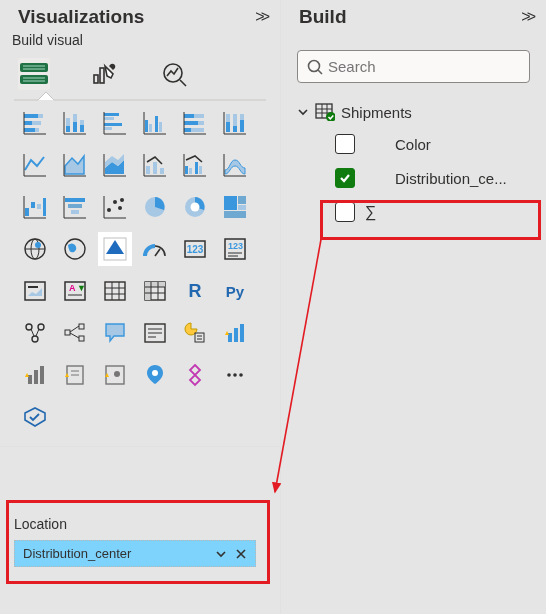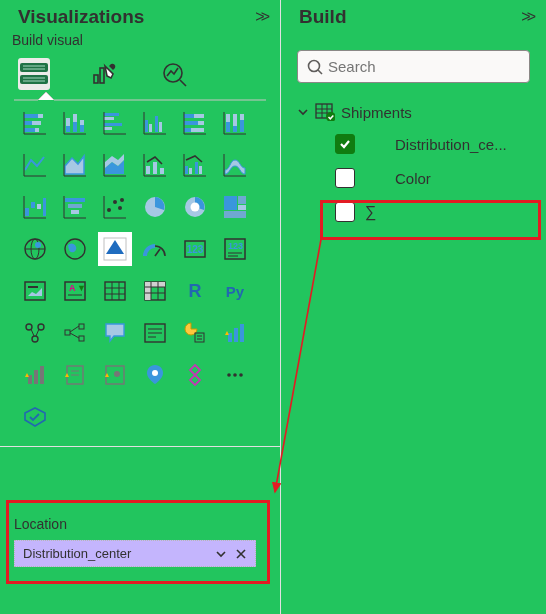--- a/index.html
+++ b/index.html
@@ -11,21 +11,21 @@
     width: 546px;
     height: 614px;
     position: relative;
     overflow: hidden;
   }
   .pane {
     position: absolute;
     top: 0;
     bottom: 0;
     border-left: 1px solid #e1e1e1;
-    background: #22c55e;
+    background: #e5e5e5;
   }
   .pane-viz { left: 0; width: 280px; border-left: none; }
   .pane-data { left: 280px; right: 0; }
   .pane-header {
     display: flex;
     align-items: center;
     justify-content: space-between;
     padding: 6px 14px 4px 18px;
   }
   .pane-title { font-size: 19px; font-weight: 600; }
@@ -61,21 +61,21 @@
     cursor: pointer;
   }
   .section-divider { border-top: 1px solid #e1e1e1; margin: 6px 0 0 0; }
   .field-well {
     margin: 8px 4px 0 0;
     padding: 8px 14px 20px 14px;
   }
   .field-well-label { font-size: 14px; margin-bottom: 8px; color: #323130; }
   .field-item {
     border: 1px dotted #b5b5b5;
-    background: #c4b5fd;
+    background: #7dd3fc;
     padding: 5px 8px;
     display: flex;
     align-items: center;
     justify-content: space-between;
     font-size: 13px;
   }
   .field-item-actions { display: flex; gap: 8px; align-items: center; cursor: pointer; }
   .highlight-box {
     position: absolute;
     border: 3px solid #e31b23;
@@ -571,37 +571,37 @@
             <line x1="7" y1="1" x2="7" y2="15" stroke="#323130"></line>
             <line x1="12" y1="1" x2="12" y2="15" stroke="#323130"></line>
             <circle cx="16" cy="14" r="5" fill="#107c10"></circle>
             <path d="M13.5 14 l1.8 1.8 l3 -3.2" stroke="#fff" fill="none" stroke-width="1.5"></path>
           </svg>
       </span>
       <span>Shipments</span>
     </div>
 
     <div class="tree-child">
+      <span class="checkbox"></span>
+      <span style="width:14px;"></span>
+      <span class="tree-label">Color</span>
+    </div>
+
+    <div class="tree-child">
       <span class="checkbox checked">
         <svg width="14" height="14">
             <polyline points="3,7 6,10 11,4" fill="none" stroke-width="2.2"></polyline>
           </svg>
       </span>
       <span style="width:14px;"></span>
       <span class="tree-label">Distribution_ce...</span>
     </div>
 
     <div class="tree-child">
       <span class="checkbox"></span>
-      <span style="width:14px;"></span>
-      <span class="tree-label">Color</span>
-    </div>
-
-    <div class="tree-child">
-      <span class="checkbox"></span>
       <span class="sigma">∑</span>
     </div>
   </div>
 </div>
 
 <div class="highlight-box" style="left:320px; top:200px; width:215px; height:34px;"></div>
 
 <svg class="annotation-arrow" style="left:0; top:0;" width="546" height="614">
   <defs>
     <marker id="arrowhead" markerWidth="8" markerHeight="8" refX="6" refY="3" orient="auto">

